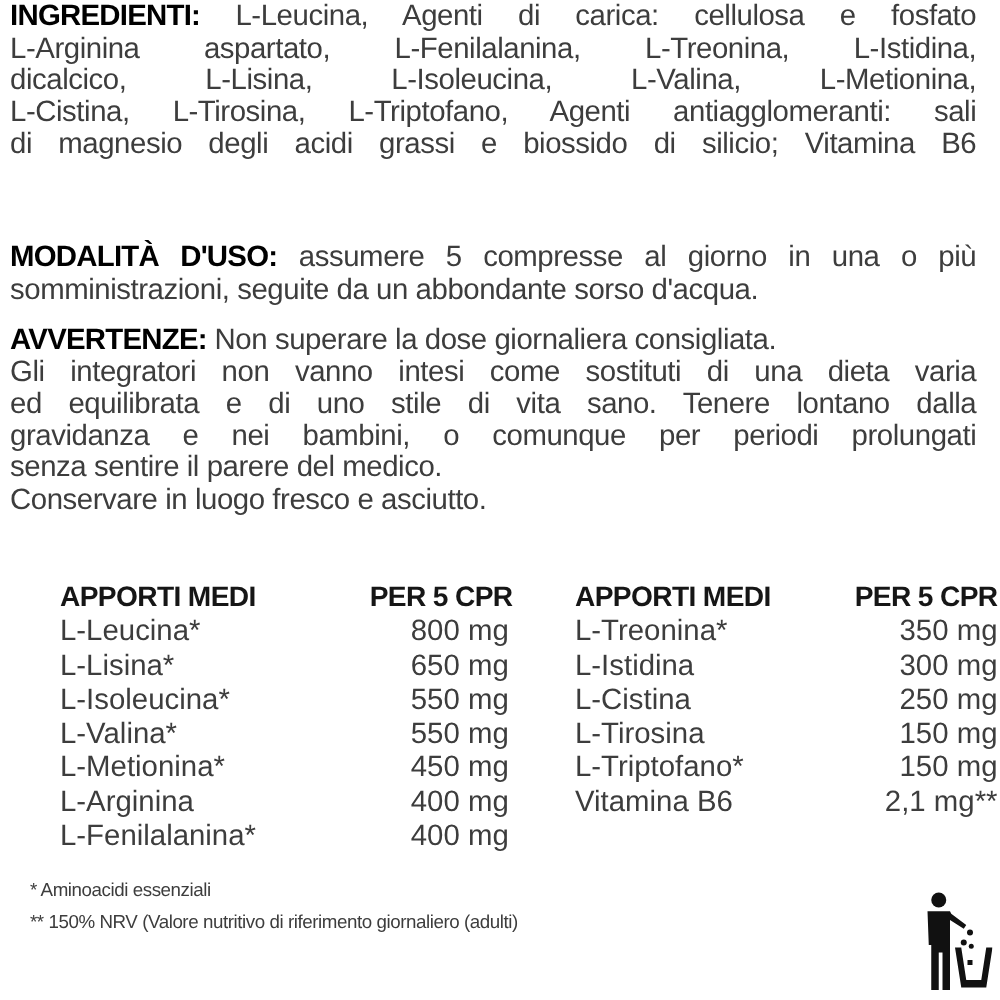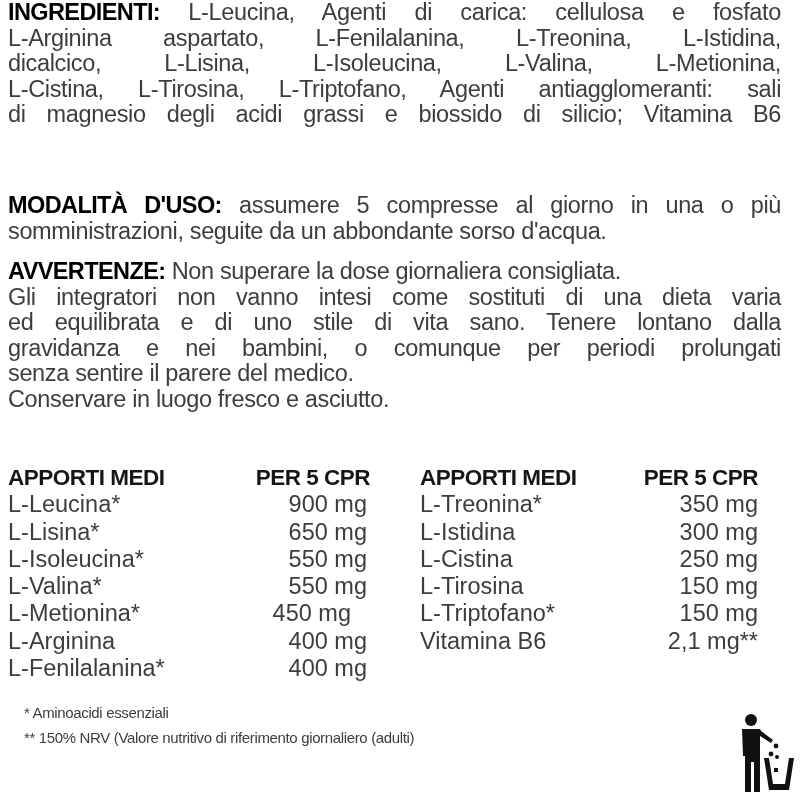--- a/index.html
+++ b/index.html
@@ -3,21 +3,21 @@
 <meta charset="utf-8">
 <style>
   html, body { margin:0; padding:0; background:#ffffff; }
   body { width:800px; height:800px; position:relative; overflow:hidden;
          font-family:"Liberation Sans", sans-serif; color:#3d3d3d; }
   .block { position:absolute; left:8px; width:773px; }
   .line { height:25.5px; line-height:25.5px; font-size:23.5px; white-space:nowrap;
           text-align:justify; text-align-last:justify; letter-spacing:-0.35px; }
   .line.last { text-align:left; text-align-last:left; }
   .label { font-weight:bold; color:#000000; letter-spacing:-0.6px; }
-  .table { position:absolute; top:464px; font-size:23.5px; }
+  .table { position:absolute; top:464px; font-size:23.5px;margin-left:40px; }
   .table .row { height:27.3px; line-height:27.3px; position:relative; white-space:nowrap; }
   .table .hdr { font-weight:bold; color:#161616; font-size:22.5px; letter-spacing:-0.5px; }
   .table .name { position:absolute; left:0; }
   .table .val { position:absolute; right:0; }
   .foot { position:absolute; left:24px; font-size:15px; line-height:25px; white-space:nowrap; letter-spacing:-0.35px; }
   .bin { position:absolute; left:738px; top:712px; width:56px; height:82px; }
 </style>
 </head>
 <body>
 
@@ -43,37 +43,37 @@
   <div class="line last">Conservare in luogo fresco e asciutto.</div>
 </div>
 
 <div class="table" style="left:8px; width:362px;">
   <div class="row hdr">
     <span class="name">APPORTI MEDI</span>
     <span class="val">PER 5 CPR</span>
   </div>
   <div class="row">
       <span class="name">L-Leucina*</span>
-      <span class="val" style="right:3px">900 mg</span>
+      <span class="val" style="right:3px">800 mg</span>
     </div>
   <div class="row">
       <span class="name">L-Lisina*</span>
       <span class="val" style="right:3px">650 mg</span>
     </div>
   <div class="row">
       <span class="name">L-Isoleucina*</span>
       <span class="val" style="right:3px">550 mg</span>
     </div>
   <div class="row">
       <span class="name">L-Valina*</span>
       <span class="val" style="right:3px">550 mg</span>
     </div>
   <div class="row">
       <span class="name">L-Metionina*</span>
-      <span class="val" style="right:19px">450 mg</span>
+      <span class="val" style="right:3px">450 mg</span>
     </div>
   <div class="row">
       <span class="name">L-Arginina</span>
       <span class="val" style="right:3px">400 mg</span>
     </div>
   <div class="row">
       <span class="name">L-Fenilalanina*</span>
       <span class="val" style="right:3px">400 mg</span>
     </div>
 </div>

